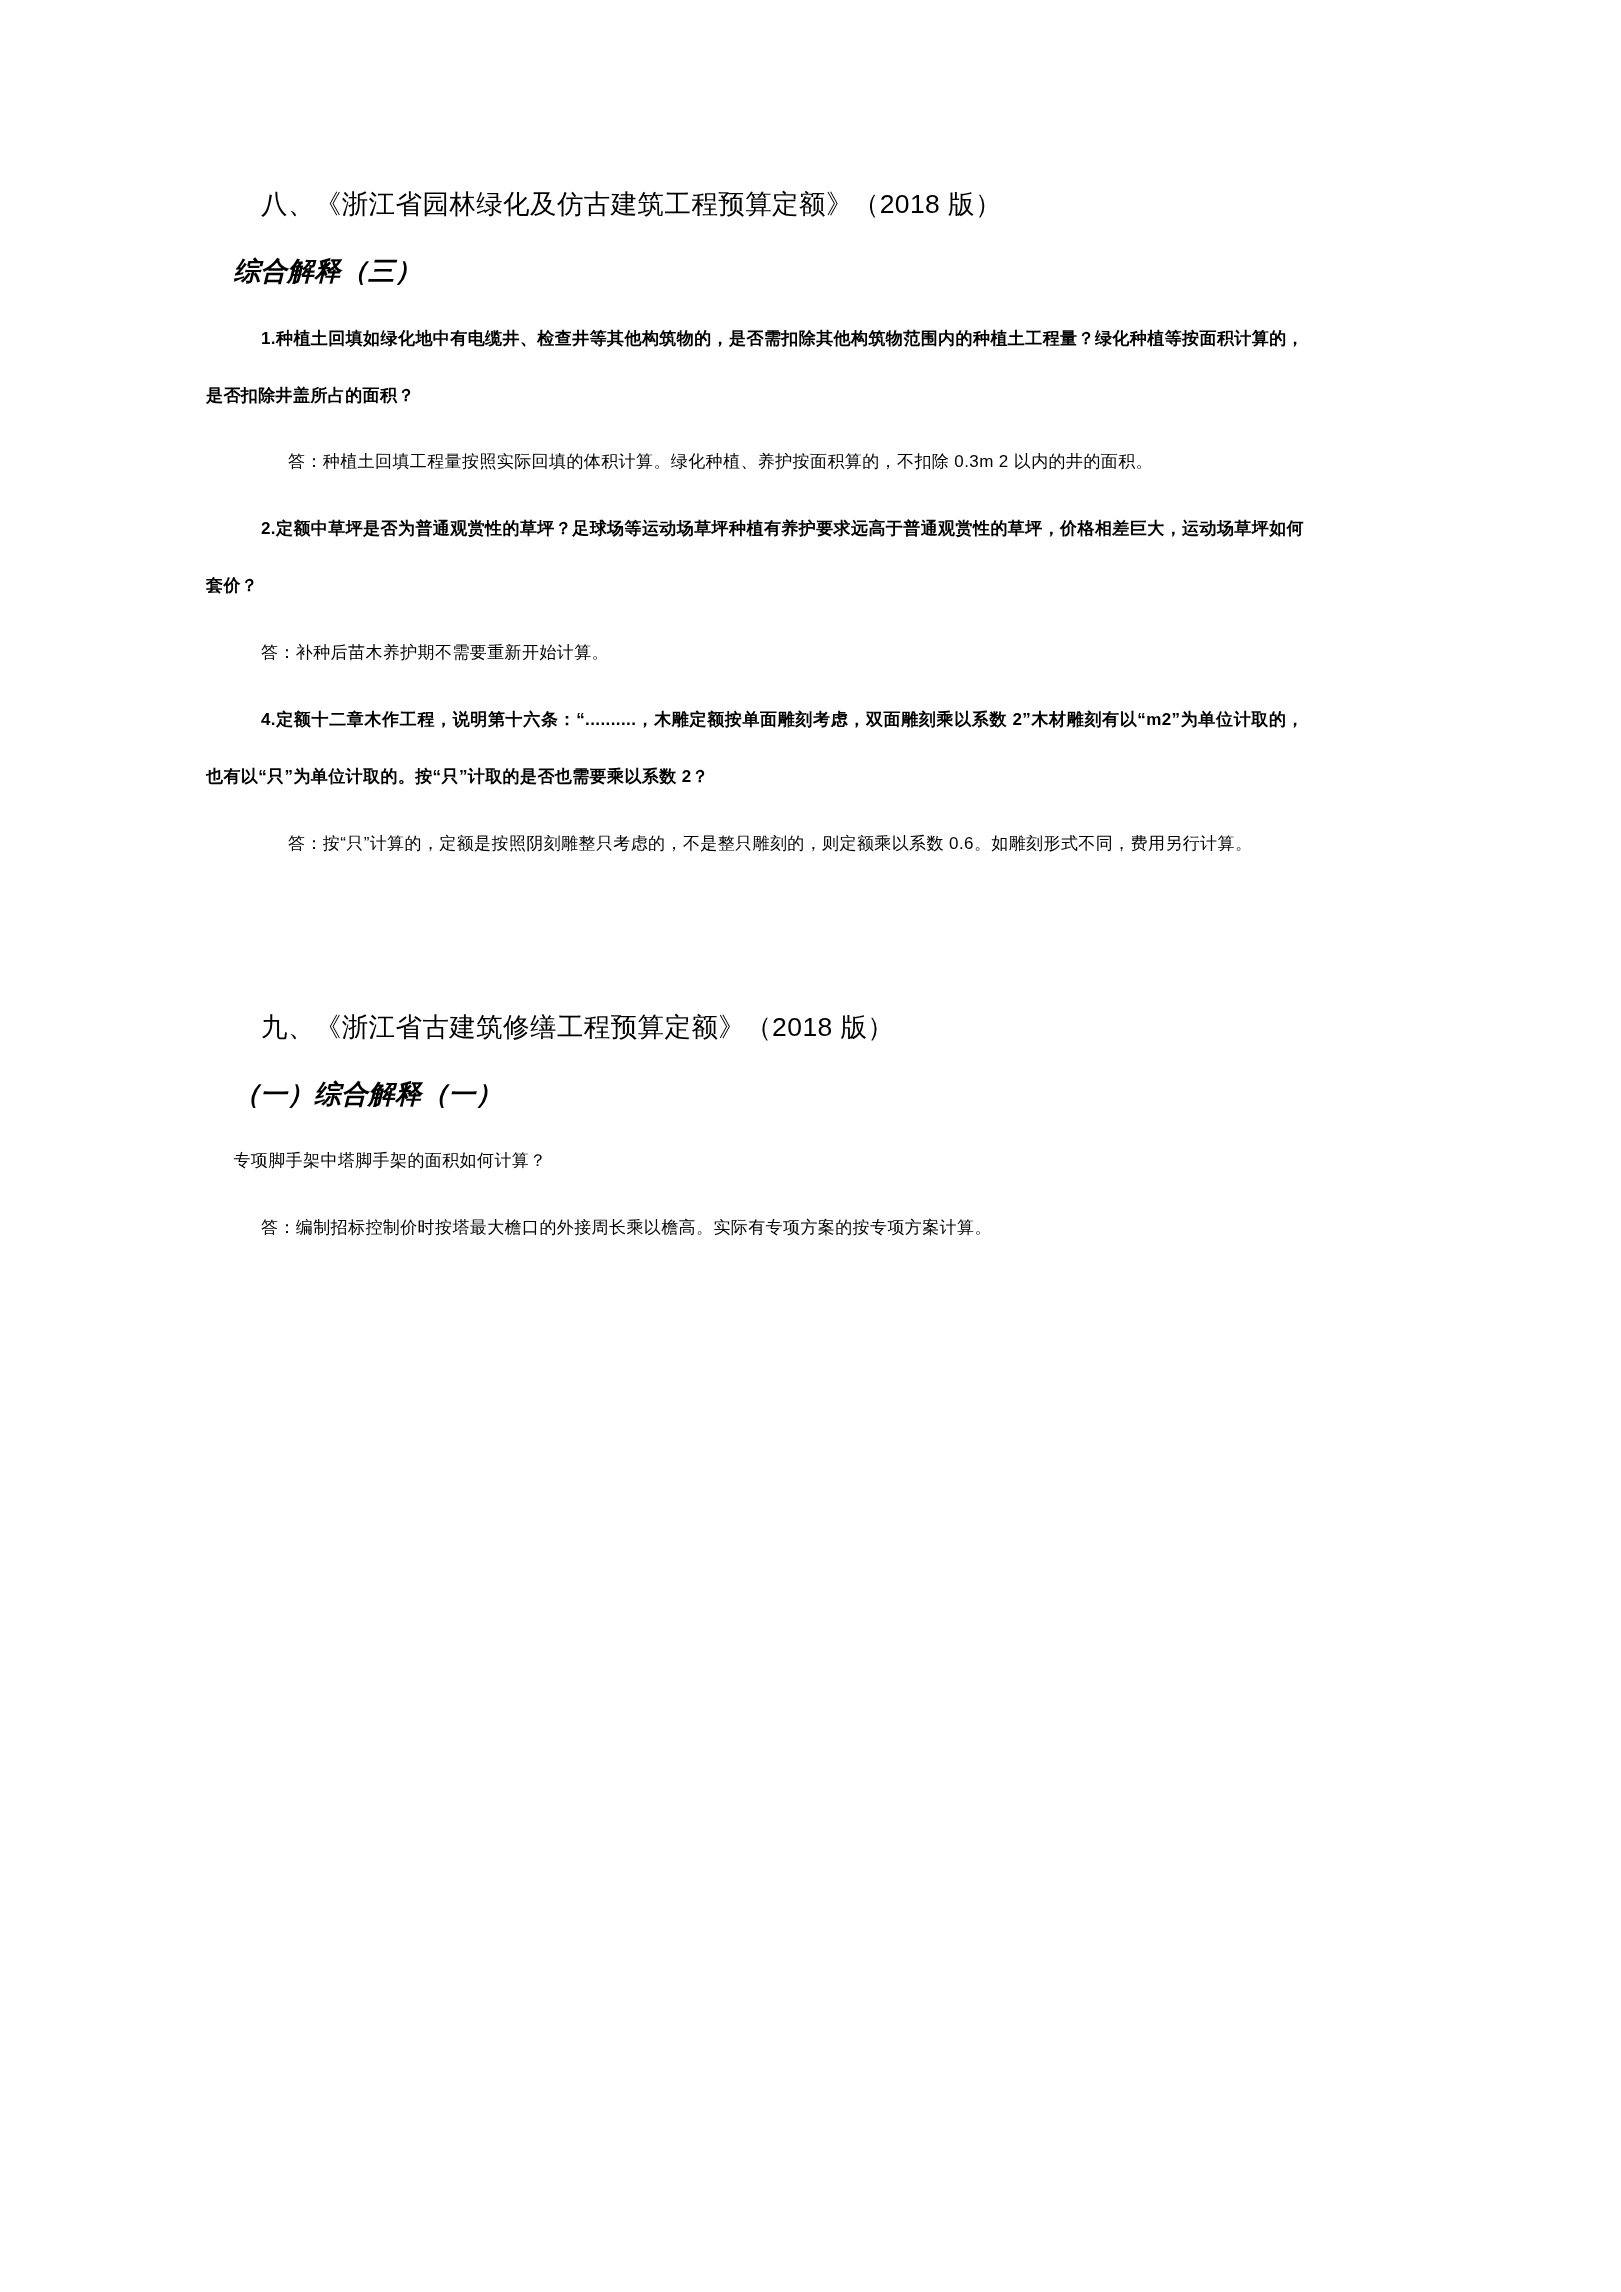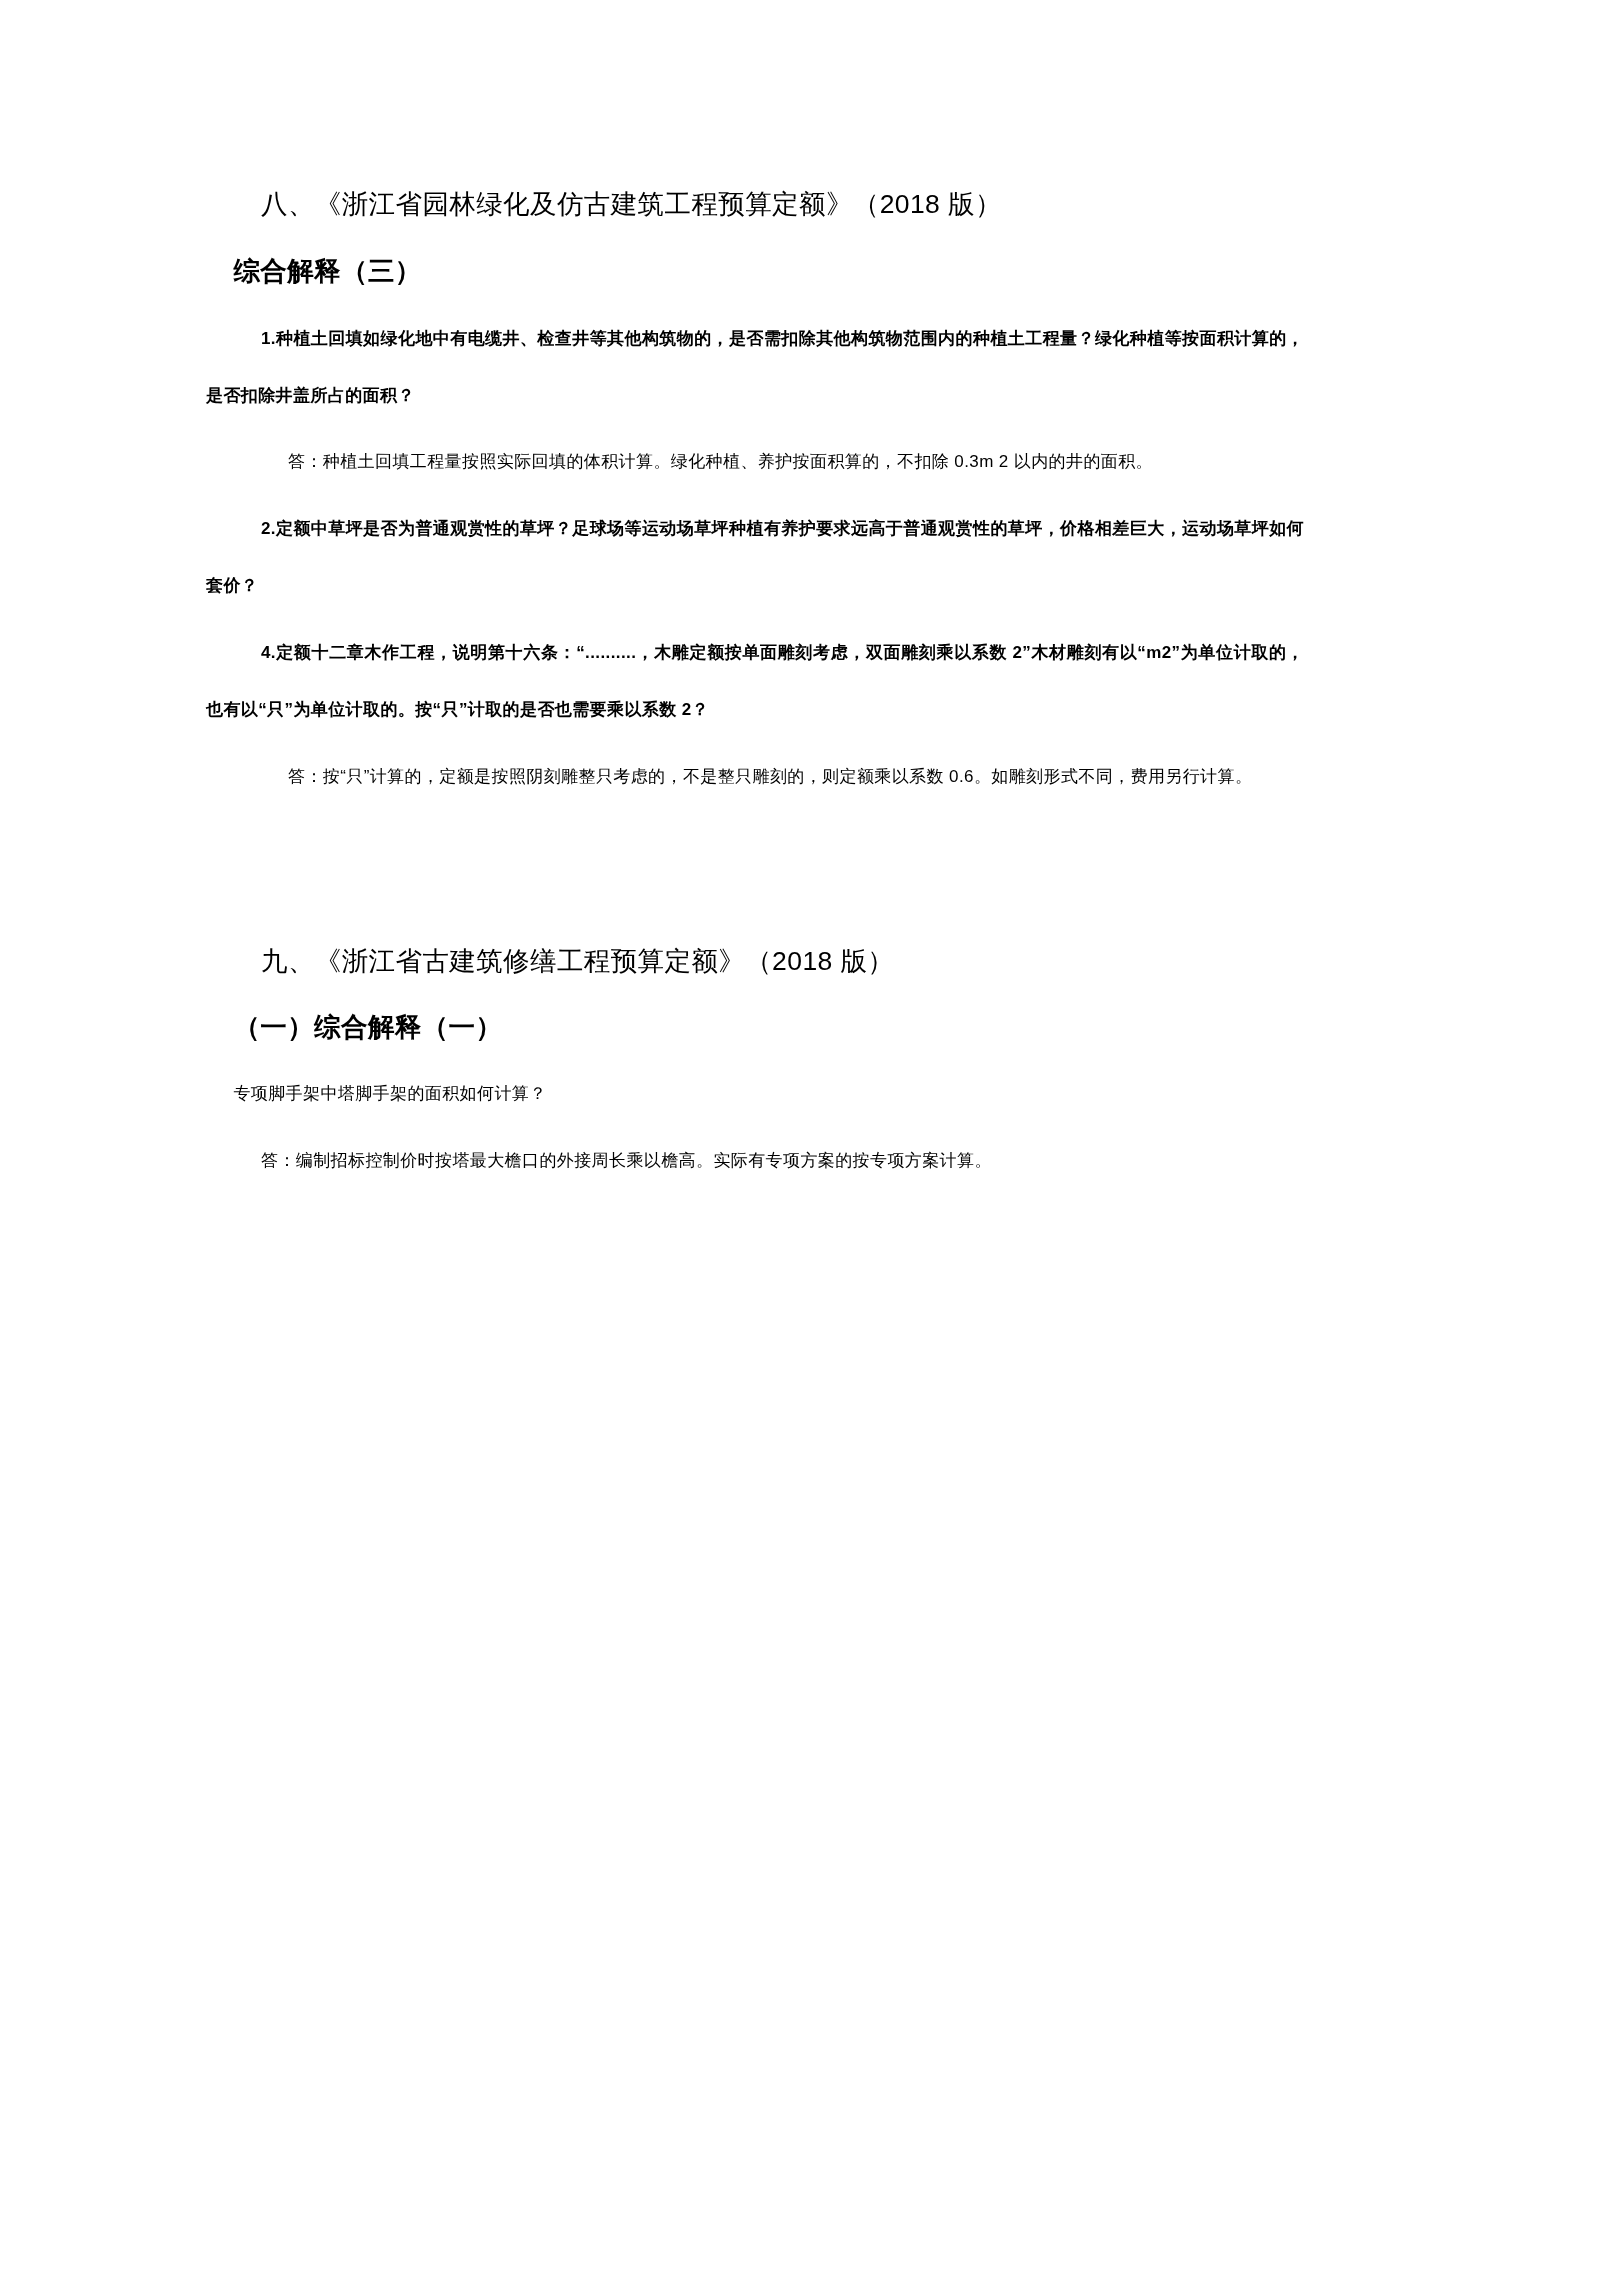--- a/index.html
+++ b/index.html
@@ -34,20 +34,21 @@
   .heading-section {
     font-size: 26.5px;
     line-height: 57px;
     text-indent: 55px;
   }
   .heading-sub {
     font-size: 26.5px;
     line-height: 57px;
     font-weight: bold;
     text-indent: 27.4px;
+    font-style: italic;
   }
   .q {
     font-weight: bold;
     text-indent: 55px;
   }
   .q-tight {
     font-weight: bold;
     text-indent: 55px;
     line-height: 56px;
   }
@@ -71,20 +72,21 @@
   <div class="doc-body">
 
     <p class="heading-section">八、《浙江省园林绿化及仿古建筑工程预算定额》（2018 版）</p>
     <p class="heading-sub">综合解释（三）</p>
 
     <p class="q">1.种植土回填如绿化地中有电缆井、检查井等其他构筑物的，是否需扣除其他构筑物范围内的种植土工程量？绿化种植等按面积计算的，是否扣除井盖所占的面积？</p>
     <p class="a">答：种植土回填工程量按照实际回填的体积计算。绿化种植、养护按面积算的，不扣除 0.3m 2 以内的井的面积。</p>
 
     <p class="q">2.定额中草坪是否为普通观赏性的草坪？足球场等运动场草坪种植有养护要求远高于普通观赏性的草坪，价格相差巨大，运动场草坪如何套价？</p>
 
+    <p class="a-short">答：补种后苗木养护期不需要重新开始计算。</p>
 
     <p class="q">4.定额十二章木作工程，说明第十六条：“..........，木雕定额按单面雕刻考虑，双面雕刻乘以系数 2”木材雕刻有以“m2”为单位计取的，也有以“只”为单位计取的。按“只”计取的是否也需要乘以系数 2？</p>
     <p class="a">答：按“只”计算的，定额是按照阴刻雕整只考虑的，不是整只雕刻的，则定额乘以系数 0.6。如雕刻形式不同，费用另行计算。</p>
 
     <div class="gap-big"></div>
 
     <p class="heading-section">九、《浙江省古建筑修缮工程预算定额》（2018 版）</p>
     <p class="heading-sub">（一）综合解释（一）</p>
 
     <p class="q-tight plain" style="font-weight:normal;text-indent:27.4px;">专项脚手架中塔脚手架的面积如何计算？</p>

